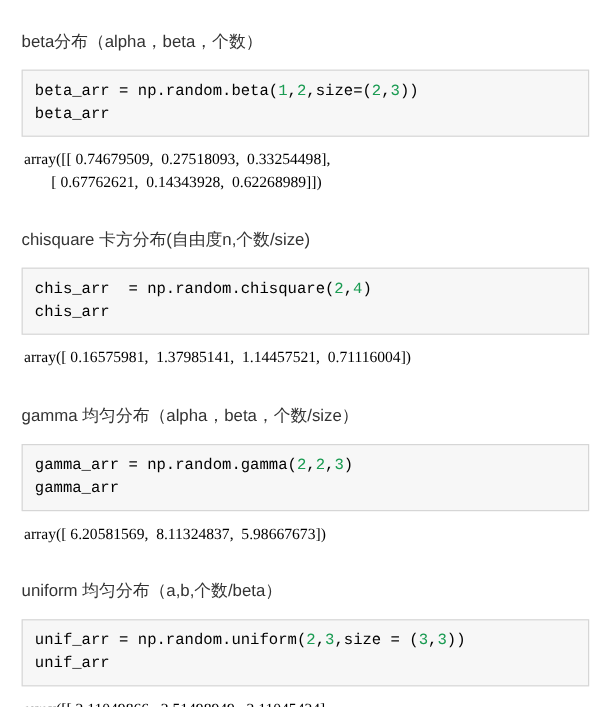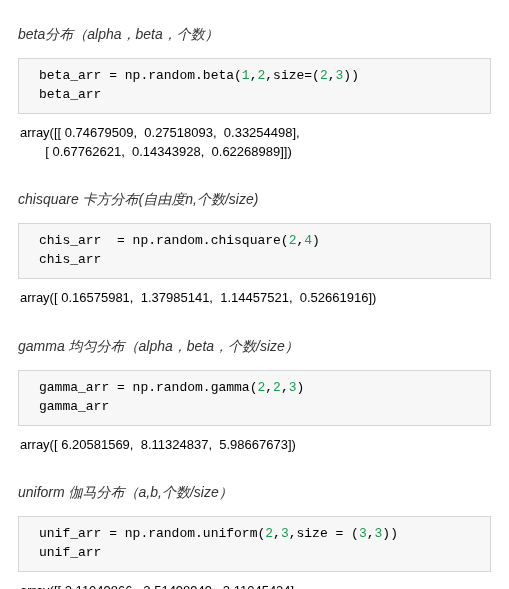--- a/index.html
+++ b/index.html
@@ -11,36 +11,35 @@
     font-size: 13px;
     color: #333;
     background: #fff;
     position: relative;
   }
   .section-heading {
     font-size: 14px;
     color: #333;
     margin: 10px 0 14px 0;
     font-weight: normal;
-    font-style: italic;
   }
   .code-cell {
     border: 1px solid #d6d6d6;
     background: #f7f7f7;
-    padding: 8px 20px;
+    padding: 8px 10px;
     font-family: "Courier New", monospace;
     font-size: 13px;
     line-height: 1.45;
     white-space: pre;
     color: #000;
     margin: 0 0 10px 0;
     overflow: hidden;
   }
   .out-cell {
-    font-family: Liberation Sans, sans-serif;
+    font-family: Liberation Serif, serif;
     font-size: 13px;
     line-height: 1.45;
     white-space: pre;
     color: #000;
     margin: 0 0 30px 0;
     padding: 0 0 0 2px;
   }
   .out-cell.last { margin-bottom: 12px; }
   .tok-num { color: #1a9b52; }
 </style>
@@ -49,25 +48,25 @@
 
 <div class="section-heading">beta分布（alpha，beta，个数）</div>
 <div class="code-cell">beta_arr = np.random.beta(<span class="tok-num">1</span>,<span class="tok-num">2</span>,size=(<span class="tok-num">2</span>,<span class="tok-num">3</span>))
 beta_arr</div>
 <div class="out-cell">array([[ 0.74679509,  0.27518093,  0.33254498],
        [ 0.67762621,  0.14343928,  0.62268989]])</div>
 
 <div class="section-heading">chisquare 卡方分布(自由度n,个数/size)</div>
 <div class="code-cell">chis_arr  = np.random.chisquare(<span class="tok-num">2</span>,<span class="tok-num">4</span>)
 chis_arr</div>
-<div class="out-cell">array([ 0.16575981,  1.37985141,  1.14457521,  0.52661916])</div>
+<div class="out-cell">array([ 0.16575981,  1.37985141,  1.14457521,  0.71116004])</div>
 
 <div class="section-heading">gamma 均匀分布（alpha，beta，个数/size）</div>
 <div class="code-cell">gamma_arr = np.random.gamma(<span class="tok-num">2</span>,<span class="tok-num">2</span>,<span class="tok-num">3</span>)
 gamma_arr</div>
 <div class="out-cell">array([ 6.20581569,  8.11324837,  5.98667673])</div>
 
-<div class="section-heading">uniform 伽马分布（a,b,个数/size）</div>
+<div class="section-heading">uniform 均匀分布（a,b,个数/beta）</div>
 <div class="code-cell">unif_arr = np.random.uniform(<span class="tok-num">2</span>,<span class="tok-num">3</span>,size = (<span class="tok-num">3</span>,<span class="tok-num">3</span>))
 unif_arr</div>
 <div class="out-cell last">array([[ 2.11049866,  2.51498949,  2.11045434],
        [ 2.74150013,  2.26576555,  2.63674447],
        [ 2.01129178,  2.44043869,  2.89547261]])</div>
 
 </body></html>

